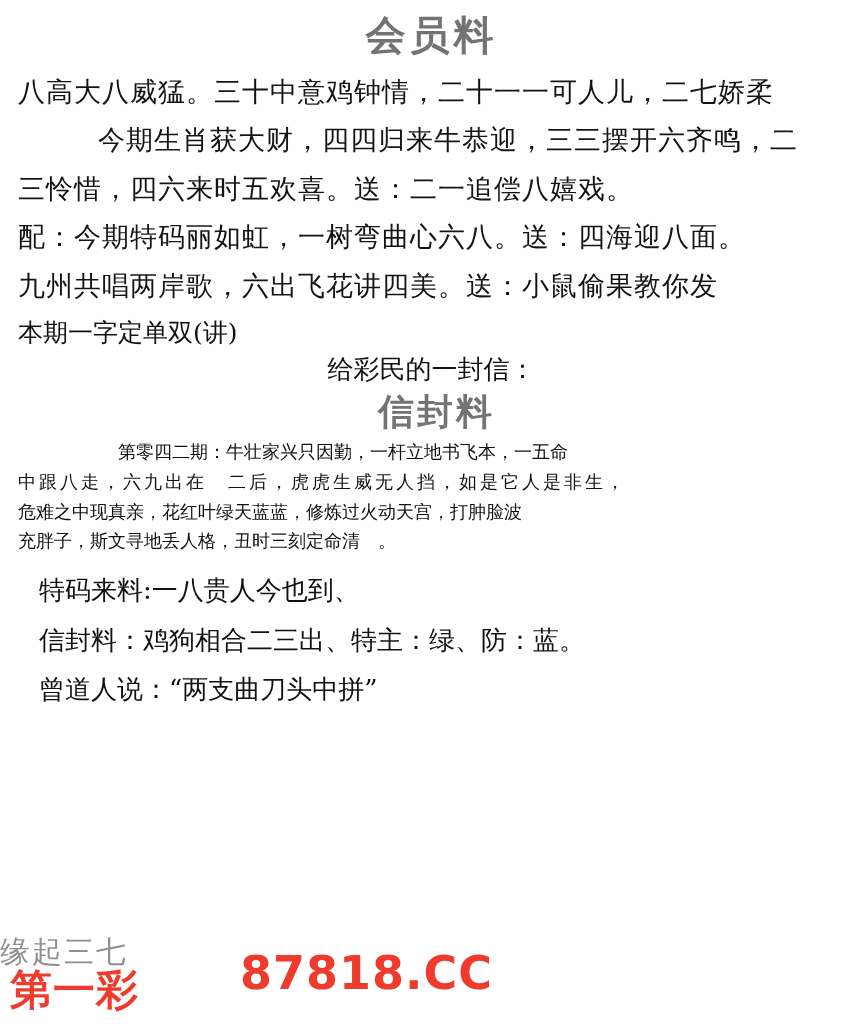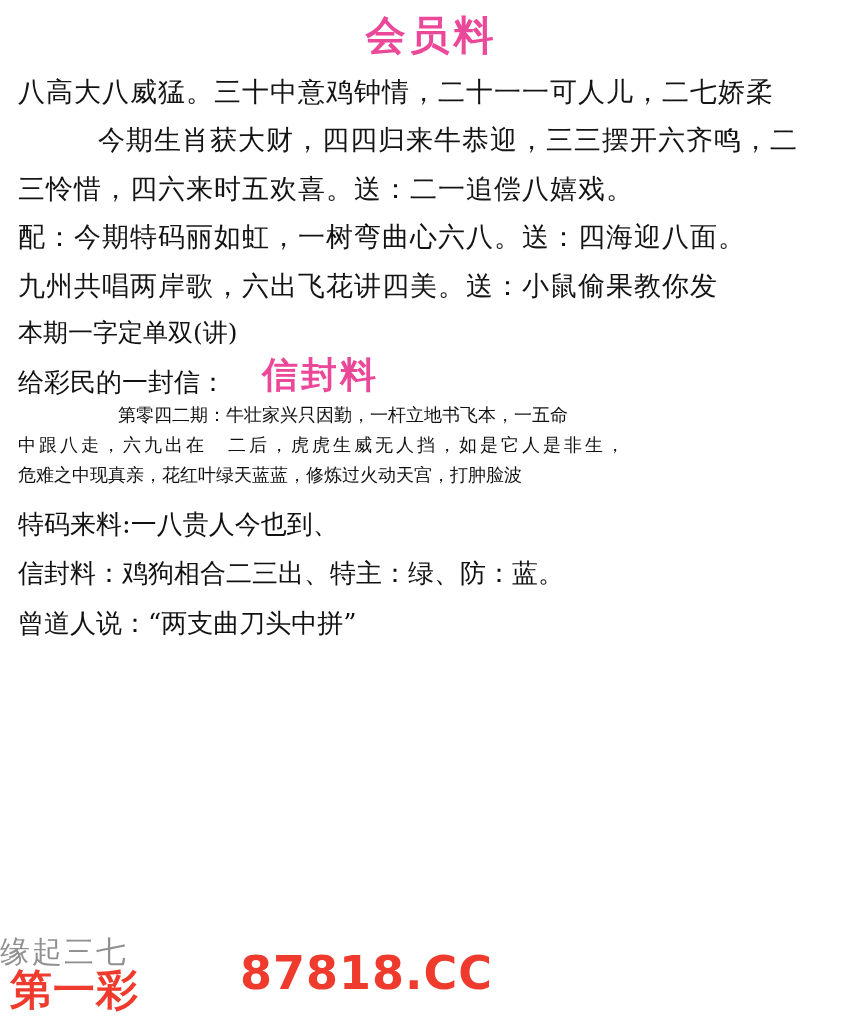--- a/index.html
+++ b/index.html
@@ -21,21 +21,21 @@
     height: 1024px;
     box-sizing: border-box;
     padding: 0 18px;
   }
   .title {
     text-align: center;
     font-weight: bold;
     font-size: 40px;
     letter-spacing: 4px;
     margin: 8px 0 6px 0;
-    color: #ec4899;
+    color: #737373;
     font-family: "DejaVu Sans", "Liberation Sans", sans-serif;
   }
   .title-2 {
     font-size: 36px;
     letter-spacing: 3px;
   }
   .para {
     font-size: 27px;
     line-height: 1.72;
     letter-spacing: 1px;
@@ -43,22 +43,22 @@
     color: #141414;
   }
   .para.indent {
     text-indent: 80px;
   }
   .block-main {
     margin-top: 2px;
   }
   .sub-head-row {
     display: flex;
-    align-items: flex-end;
-    gap: 26px;
+    align-items: center;
+    flex-direction: column;
   }
   .sub-head-row .lbl {
     font-size: 26px;
     line-height: 1.4;
     white-space: nowrap;
   }
   .sub-head-row .title-2 {
     margin: 0 0 0 10px;
     text-align: left;
   }
@@ -137,23 +137,24 @@
 
   <div class="sub-head-row">
     <span class="lbl">给彩民的一封信：</span>
     <h2 class="title title-2">信封料</h2>
   </div>
 
   <div>
     <p class="body-2 first"><span>第零四二期：</span><span>牛壮家兴只因勤，一杆立地书飞本，一五命</span></p>
     <p class="body-2 gap-line">中跟八走，六九出在　二后，虎虎生威无人挡，如是它人是非生，</p>
     <p class="body-2">危难之中现真亲，花红叶绿天蓝蓝，修炼过火动天宫，打肿脸波</p>
+    <p class="body-2">充胖子，斯文寻地丢人格，丑时三刻定命清　。</p>
   </div>
 
-  <div style="margin-top:10px;">
+  <div style="margin-top:10px;margin-left:21px;">
     <p class="list-line">特码来料:一八贵人今也到、</p>
     <p class="list-line">信封料：鸡狗相合二三出、特主：绿、防：蓝。</p>
     <p class="list-line">曾道人说：“两支曲刀头中拼”</p>
   </div>
 
   <div class="footer-zone">
     <div class="faded-line">缘起三七</div>
     <div class="wm wm-text">第一彩</div>
     <div class="wm wm-num">87818.CC</div>
   </div>

